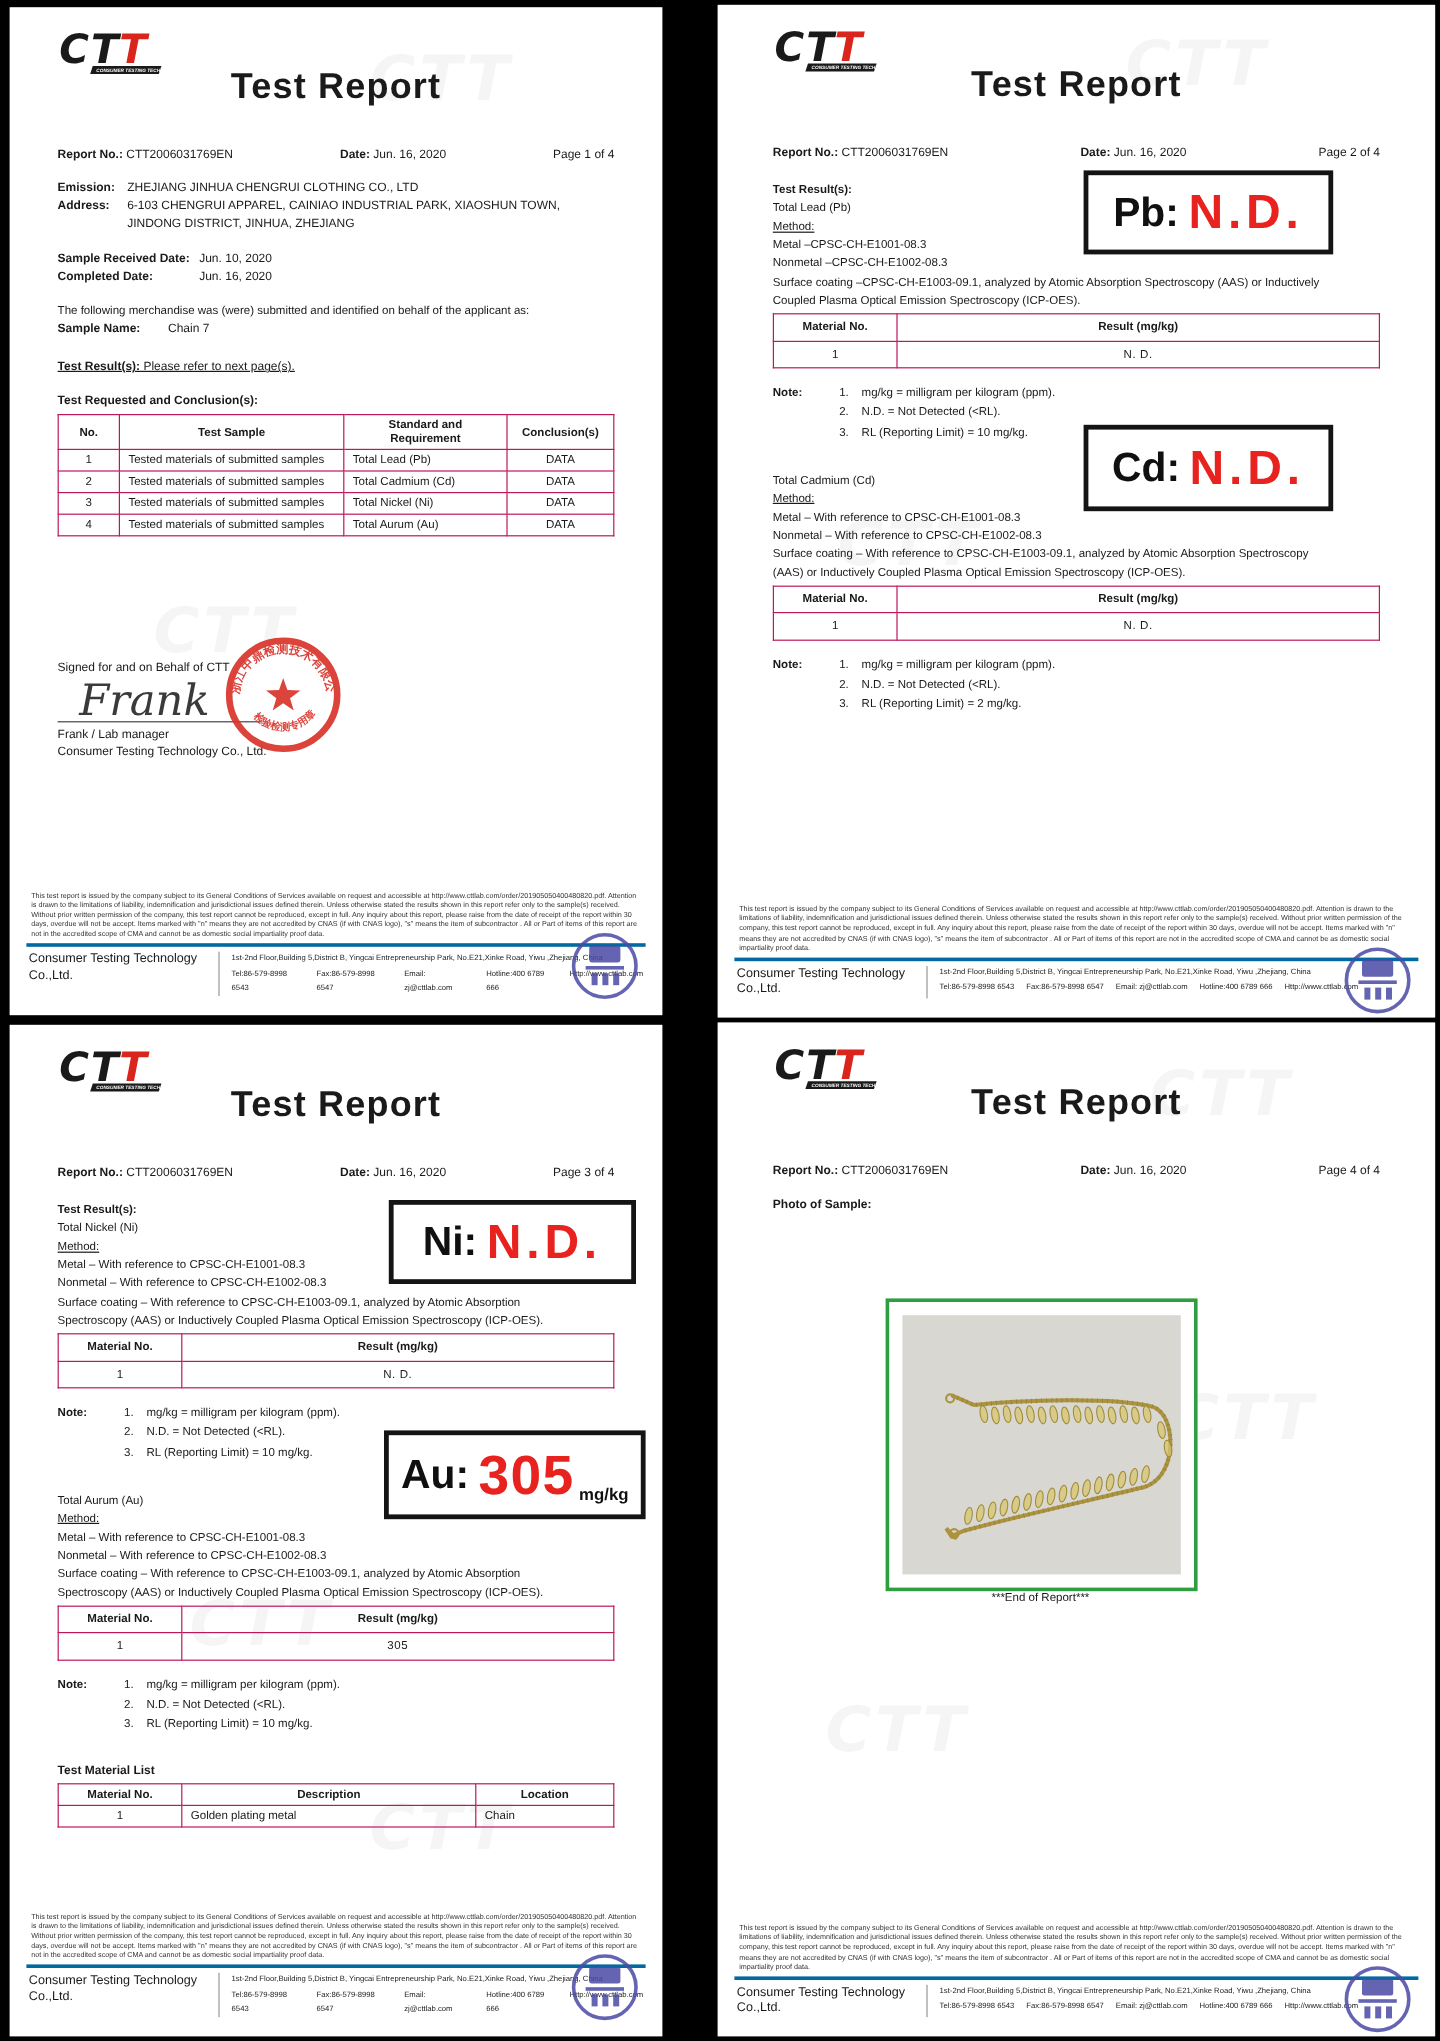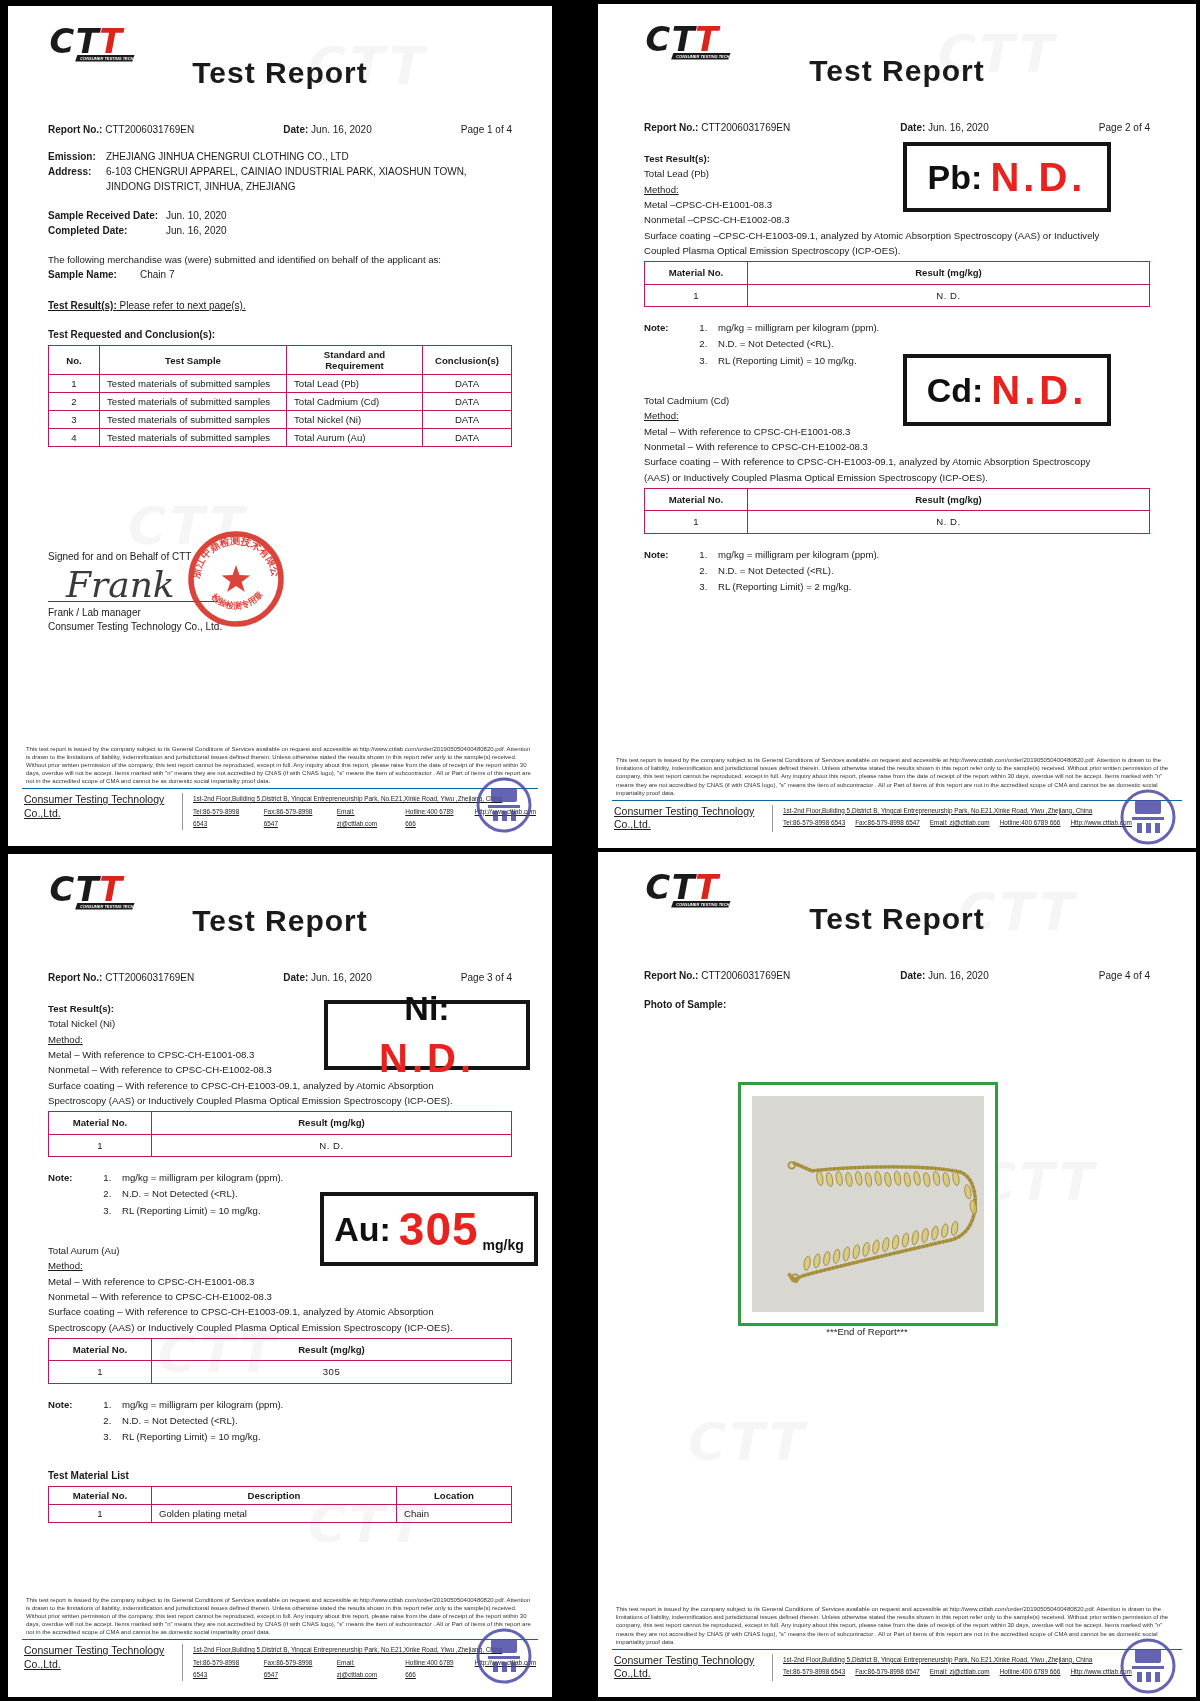--- a/index.html
+++ b/index.html
@@ -53,21 +53,21 @@
   
   .sig{position:relative;margin-top:104px;font-size:10px;}
   .sig-script{font-family:"DejaVu Serif", serif;font-style:italic;font-size:36px;
               padding:2px 0 0 18px;color:#3a3a3a;}
   .sig-line{width:170px;border-bottom:1.5px solid #444;margin-top:-4px;}
   .seal{position:absolute;left:138px;top:-22px;width:100px;height:100px;opacity:.92;}
 
   
   .foot{margin-top:auto;padding:0 14px 10px;}
   .disclaimer{font-size:6px;line-height:1.35;color:#333;margin:0 4px 3px;}
-  .fbar{border-top:1px solid #0369a1;display:flex;position:relative;padding:4px 2px 6px;text-decoration:underline;}
+  .fbar{border-top:3px solid #0369a1;display:flex;position:relative;padding:4px 2px 6px;}
   .fco{width:148px;flex:none;font-size:10.5px;line-height:1.3;padding-right:10px;}
   .fright{border-left:1px solid #999;padding-left:10px;font-size:6.4px;color:#222;line-height:1.9;flex:1;}
   .fcontacts{display:flex;gap:10px;}
   .bluestamp{position:absolute;right:4px;top:-14px;width:60px;height:60px;opacity:.85;}
 
   
   .wm{position:absolute;font:bold italic 52px "DejaVu Sans", sans-serif;color:#000;
       opacity:.035;letter-spacing:3px;pointer-events:none;}
 
   
@@ -320,21 +320,21 @@
         <rect x="28" y="36" width="5" height="10" fill="#4b4aa5"></rect>
         <rect x="37" y="36" width="5" height="10" fill="#4b4aa5"></rect>
       </svg>
     </div>
   </div>
 </div>
 
 <div class="page" id="p3">
   <div class="wm" style="left:150px;top:470px;">CTT</div>
   <div class="wm" style="left:300px;top:640px;">CTT</div>
-  <div class="stampbox" style="left:316px;top:146px;width:198px;height:62px;flex-direction:column;">
+  <div class="stampbox" style="left:316px;top:146px;width:198px;height:62px;">
     <span class="el">Ni:</span>
     <span class="val">N.D.</span>
   </div>
   <div class="stampbox" style="left:312px;top:338px;width:210px;height:66px;">
     <span class="el">Au:</span>
     <span class="val" style="font-size:46px;letter-spacing:1px;">305</span>
     <span class="unit">mg/kg</span>
   </div>
 
   <div class="page-head">

